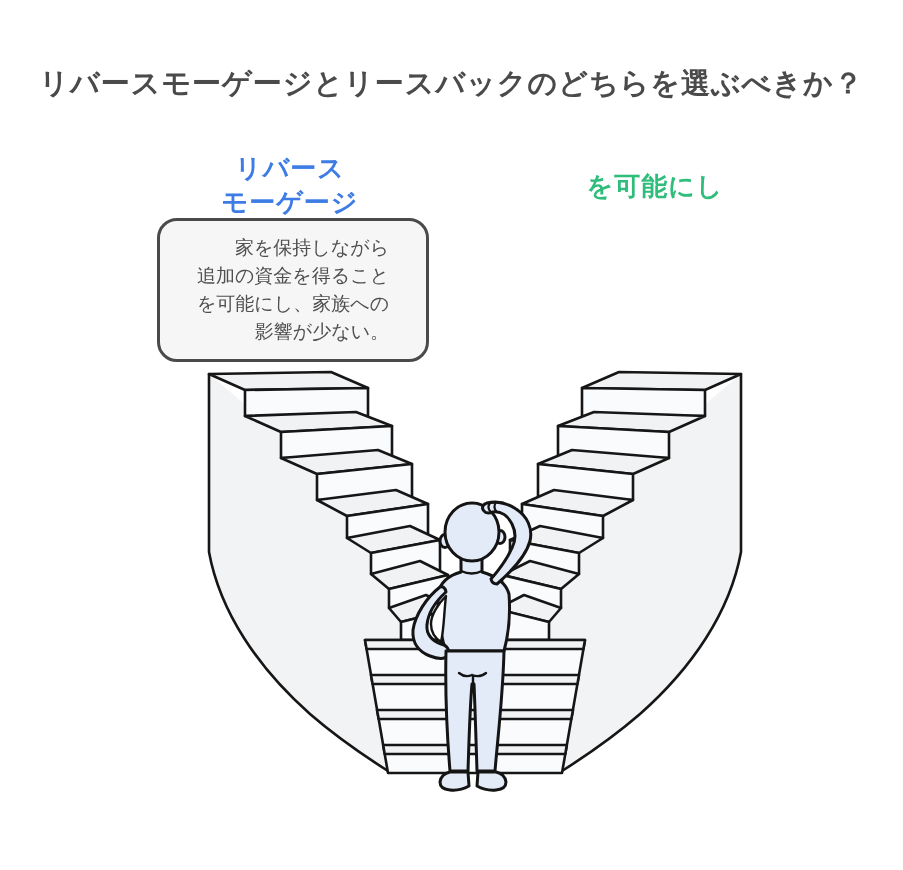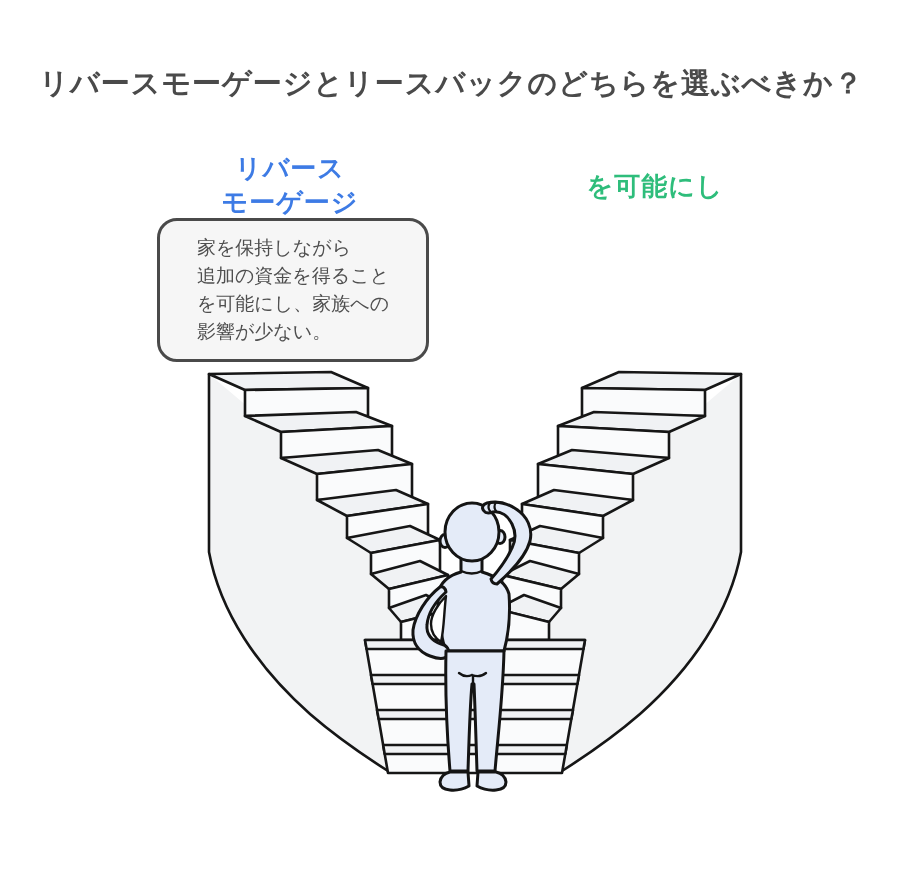--- a/index.html
+++ b/index.html
@@ -18,21 +18,21 @@
   .opt-label.left{left:157px;width:266px;top:152px;color:#3d7be5;}
   .opt-label.right{left:522px;width:266px;top:170px;color:#2ebd7b;}
   .bubble{
     position:absolute;top:218px;width:266px;height:138px;
     background:#f6f6f6;border:3px solid #4a4a4a;border-radius:20px;
     display:flex;align-items:center;justify-content:center;
   }
   .bubble.left{left:157px;}
   .bubble.right{left:522px;}
   .bubble p{
-    margin:0;text-align:left;font-size:19px;line-height:1.47;color:#4f4f4f;
+    margin:0;text-align:right;font-size:19px;line-height:1.47;color:#4f4f4f;
     white-space:pre-line;
   }
   .art{position:absolute;left:0;top:0;width:903px;height:870px;}
 </style>
 </head>
 <body>
 
 <div class="page">
 
   <h1 class="title">リバースモーゲージとリースバックのどちらを選ぶべきか？</h1>

